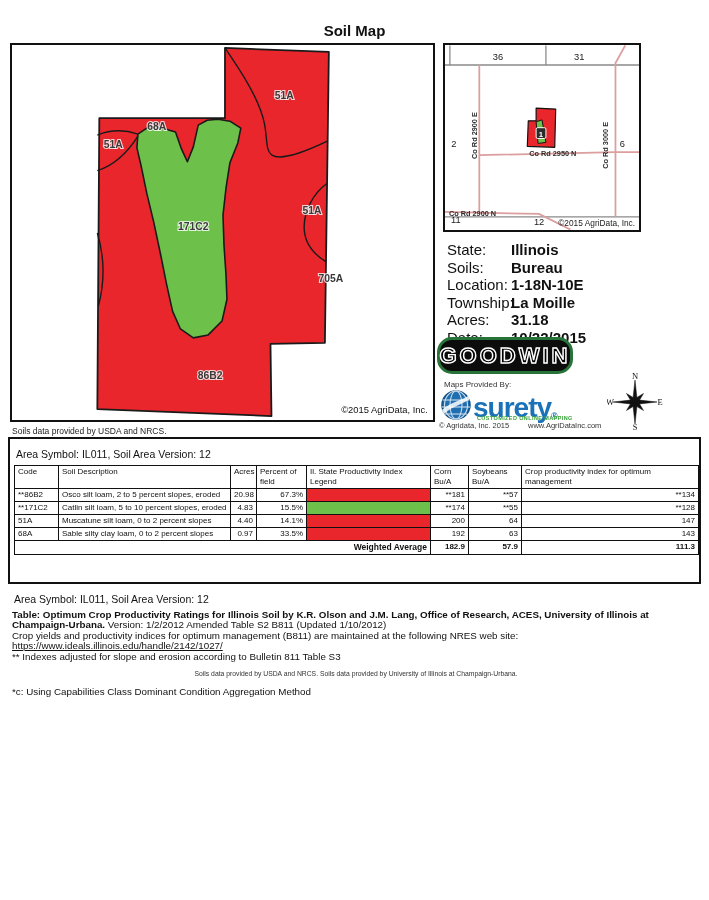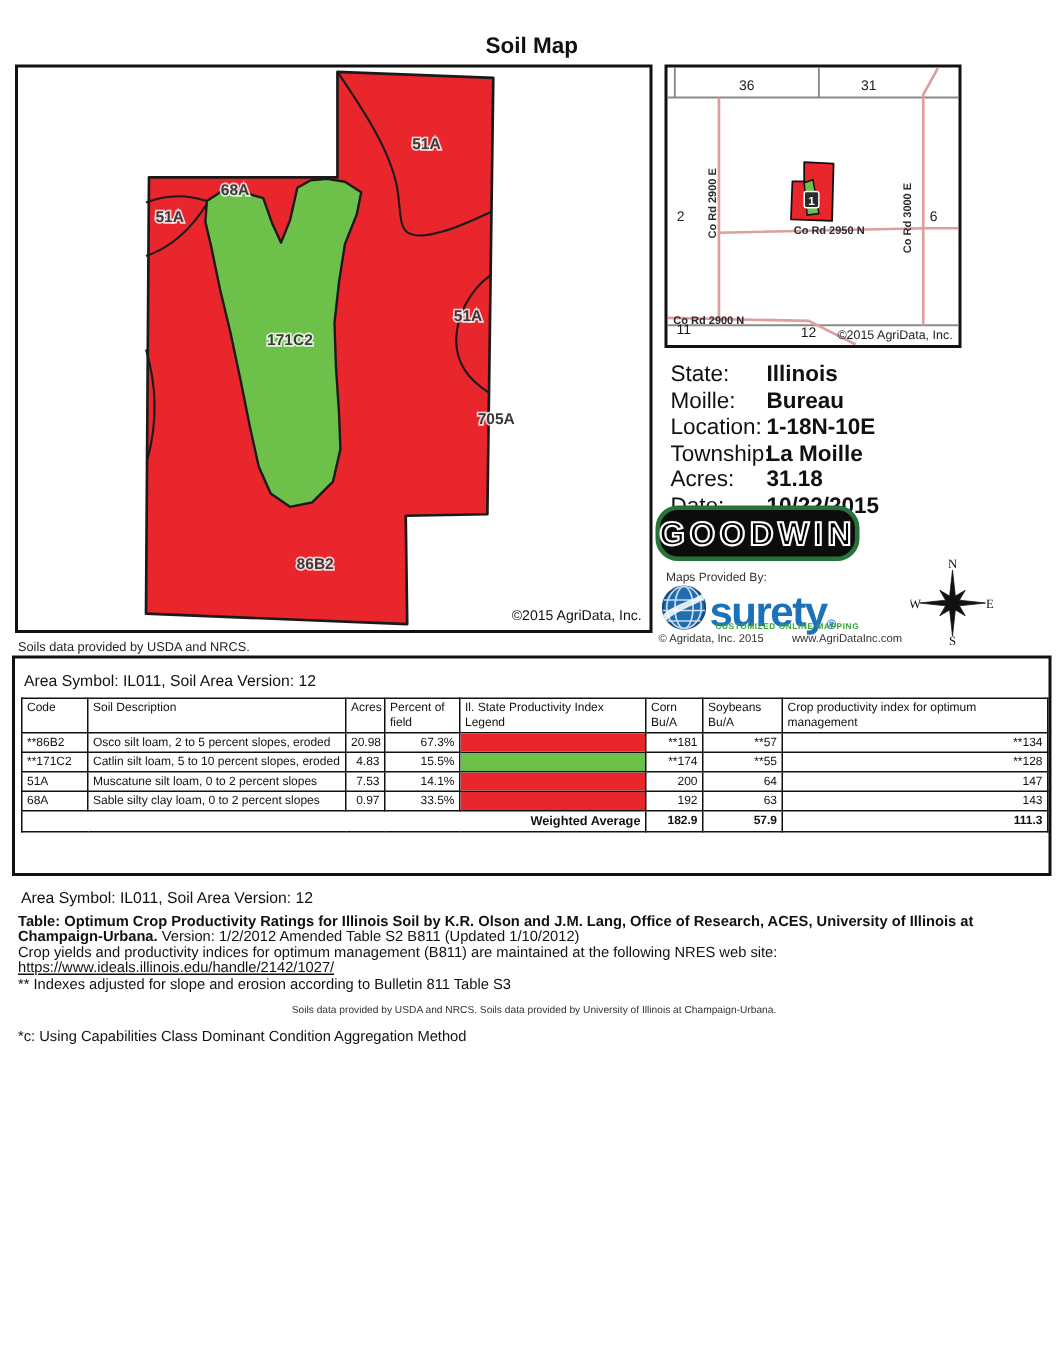--- a/index.html
+++ b/index.html
@@ -138,21 +138,21 @@
       <text class="loc-copy" x="194" y="184">©2015 AgriData, Inc.</text>
     </svg>
   </div>
 
   <div class="info">
     <div class="info-row">
       <span class="info-label">State:</span>
       <span class="info-value">Illinois</span>
     </div>
     <div class="info-row">
-      <span class="info-label">Moille:</span>
+      <span class="info-label">Soils:</span>
       <span class="info-value">Bureau</span>
     </div>
     <div class="info-row">
       <span class="info-label">Location:</span>
       <span class="info-value">1-18N-10E</span>
     </div>
     <div class="info-row">
       <span class="info-label">Township:</span>
       <span class="info-value">La Moille</span>
     </div>
@@ -243,21 +243,21 @@
           <td class="legend-cell">
               <div class="swatch" style="background-color: rgb(109, 192, 74);"></div>
             </td>
           <td class="num">**174</td>
           <td class="num">**55</td>
           <td class="num">**128</td>
         </tr>
         <tr>
           <td>51A</td>
           <td>Muscatune silt loam, 0 to 2 percent slopes</td>
-          <td class="num">7.53</td>
+          <td class="num">4.40</td>
           <td class="num">14.1%</td>
           <td class="legend-cell">
               <div class="swatch" style="background-color: rgb(232, 38, 44);"></div>
             </td>
           <td class="num">200</td>
           <td class="num">64</td>
           <td class="num">147</td>
         </tr>
         <tr>
           <td>68A</td>

